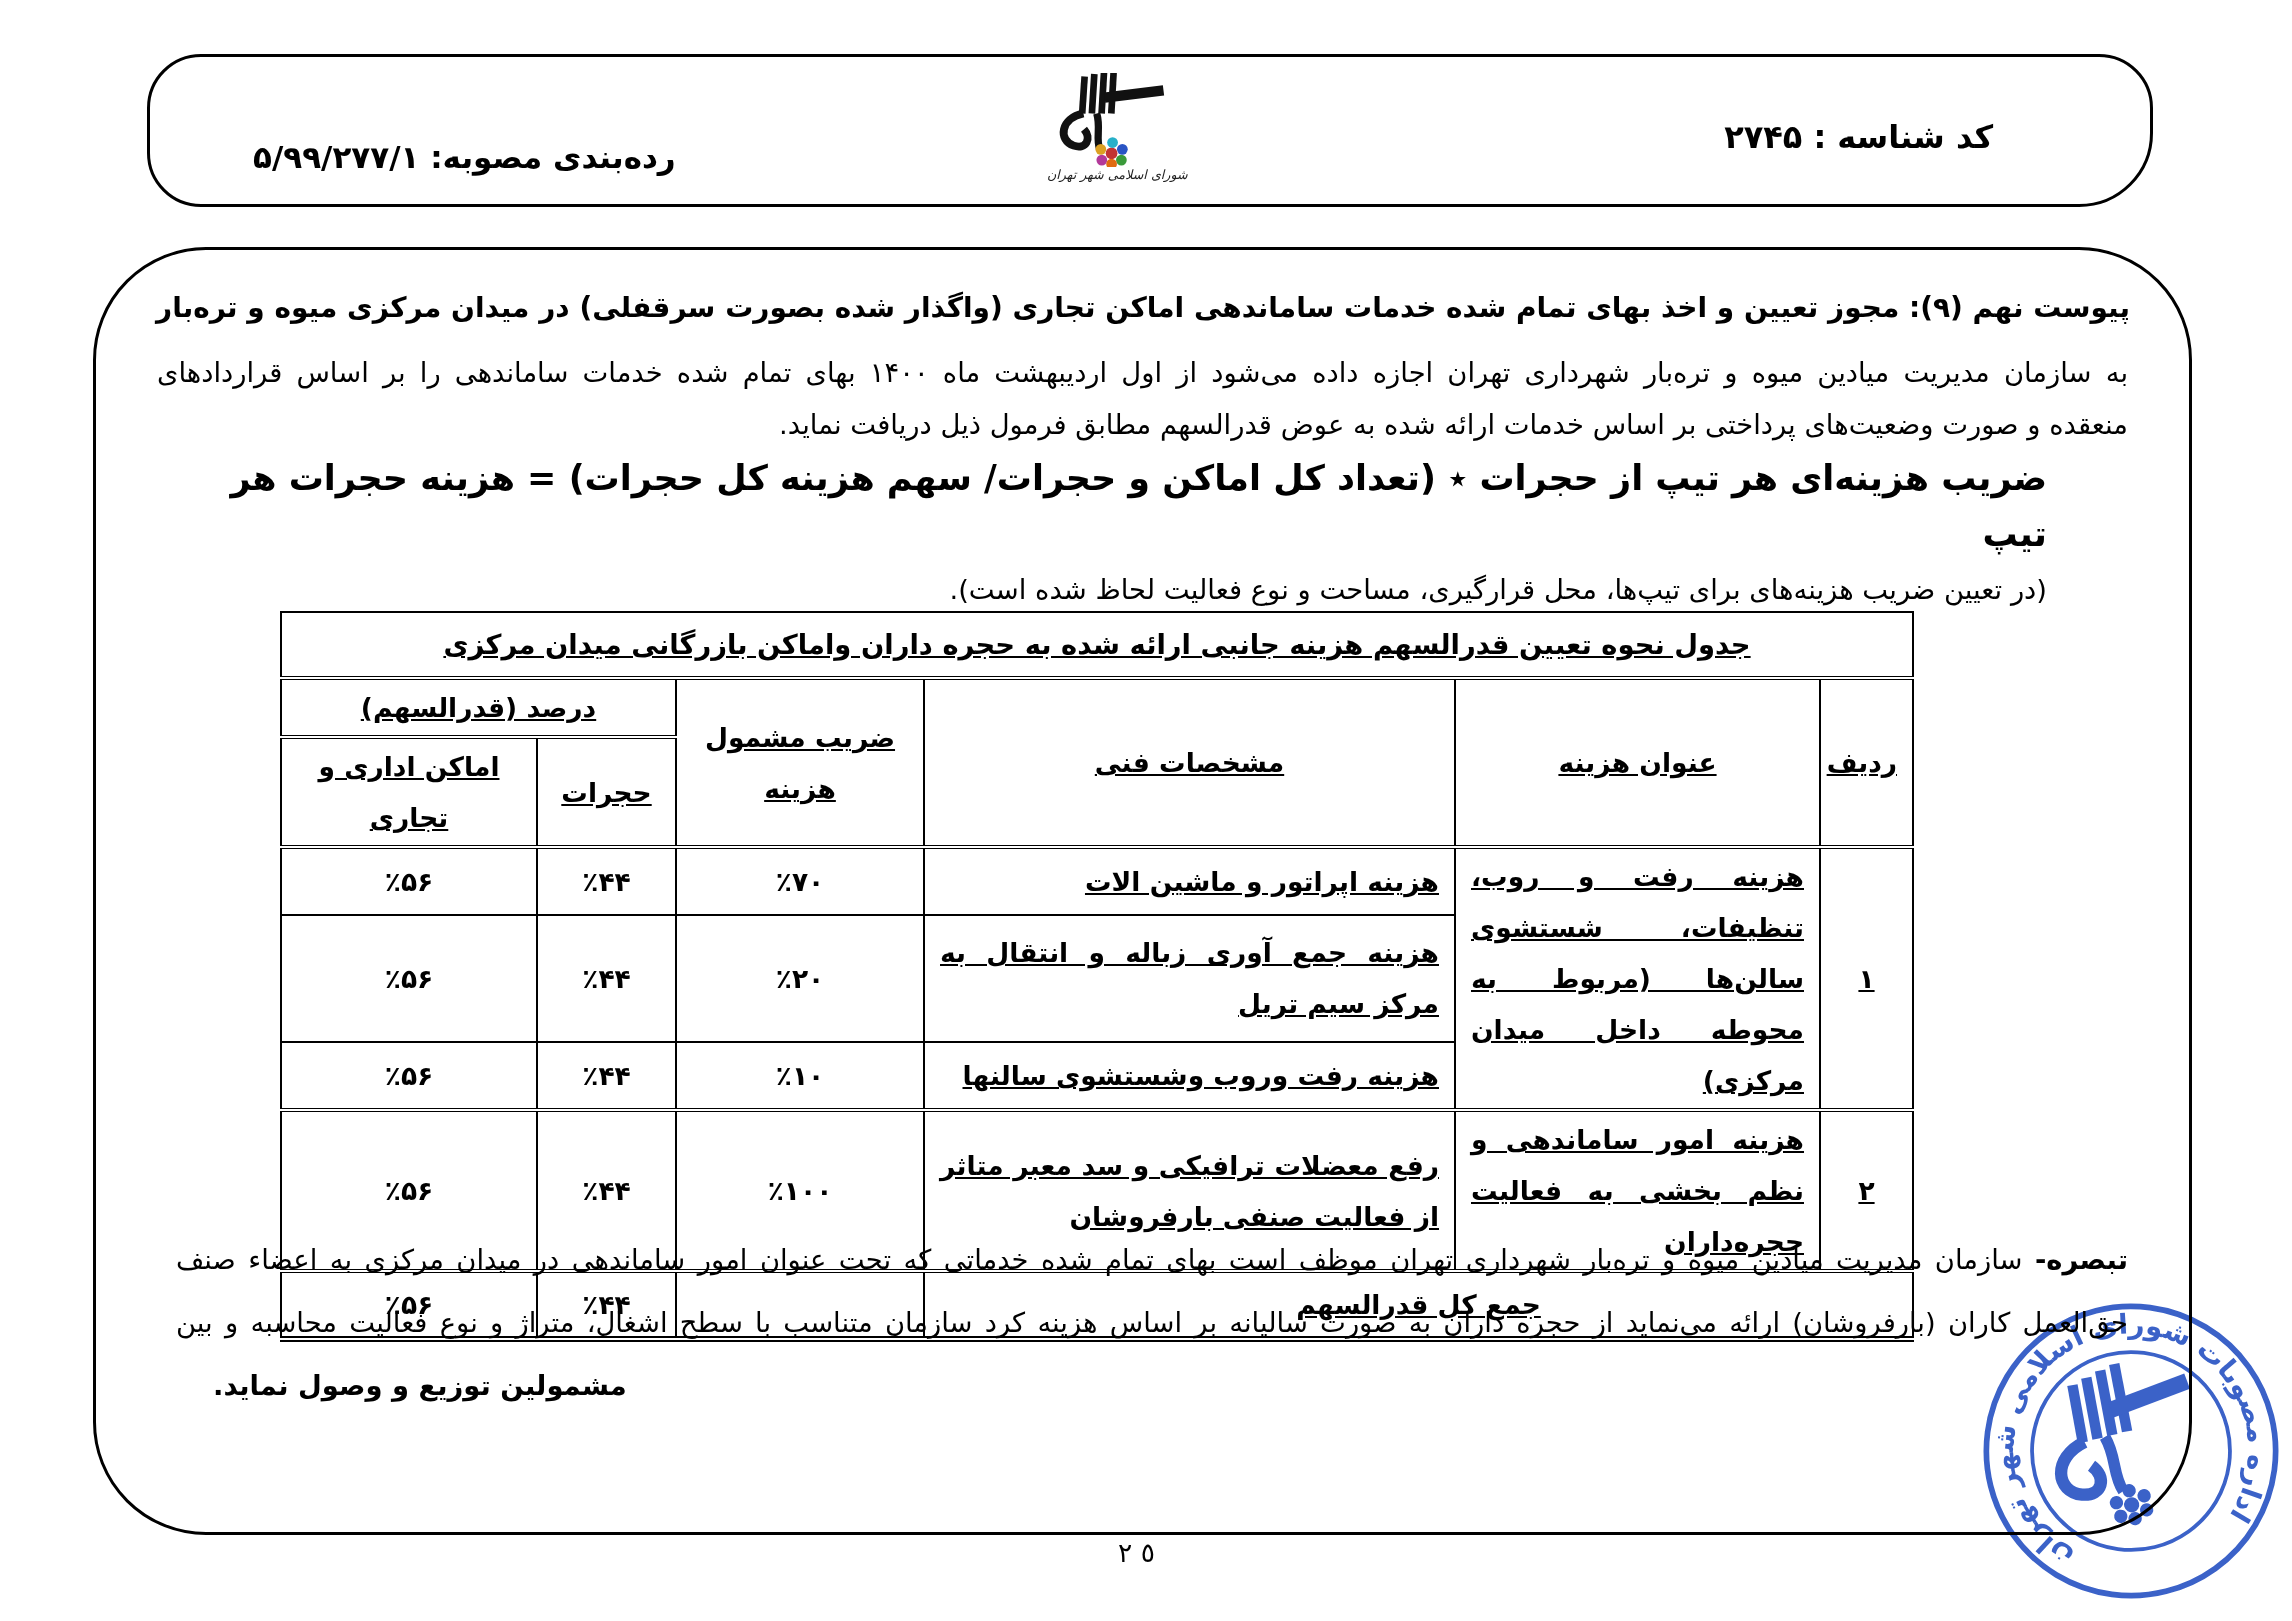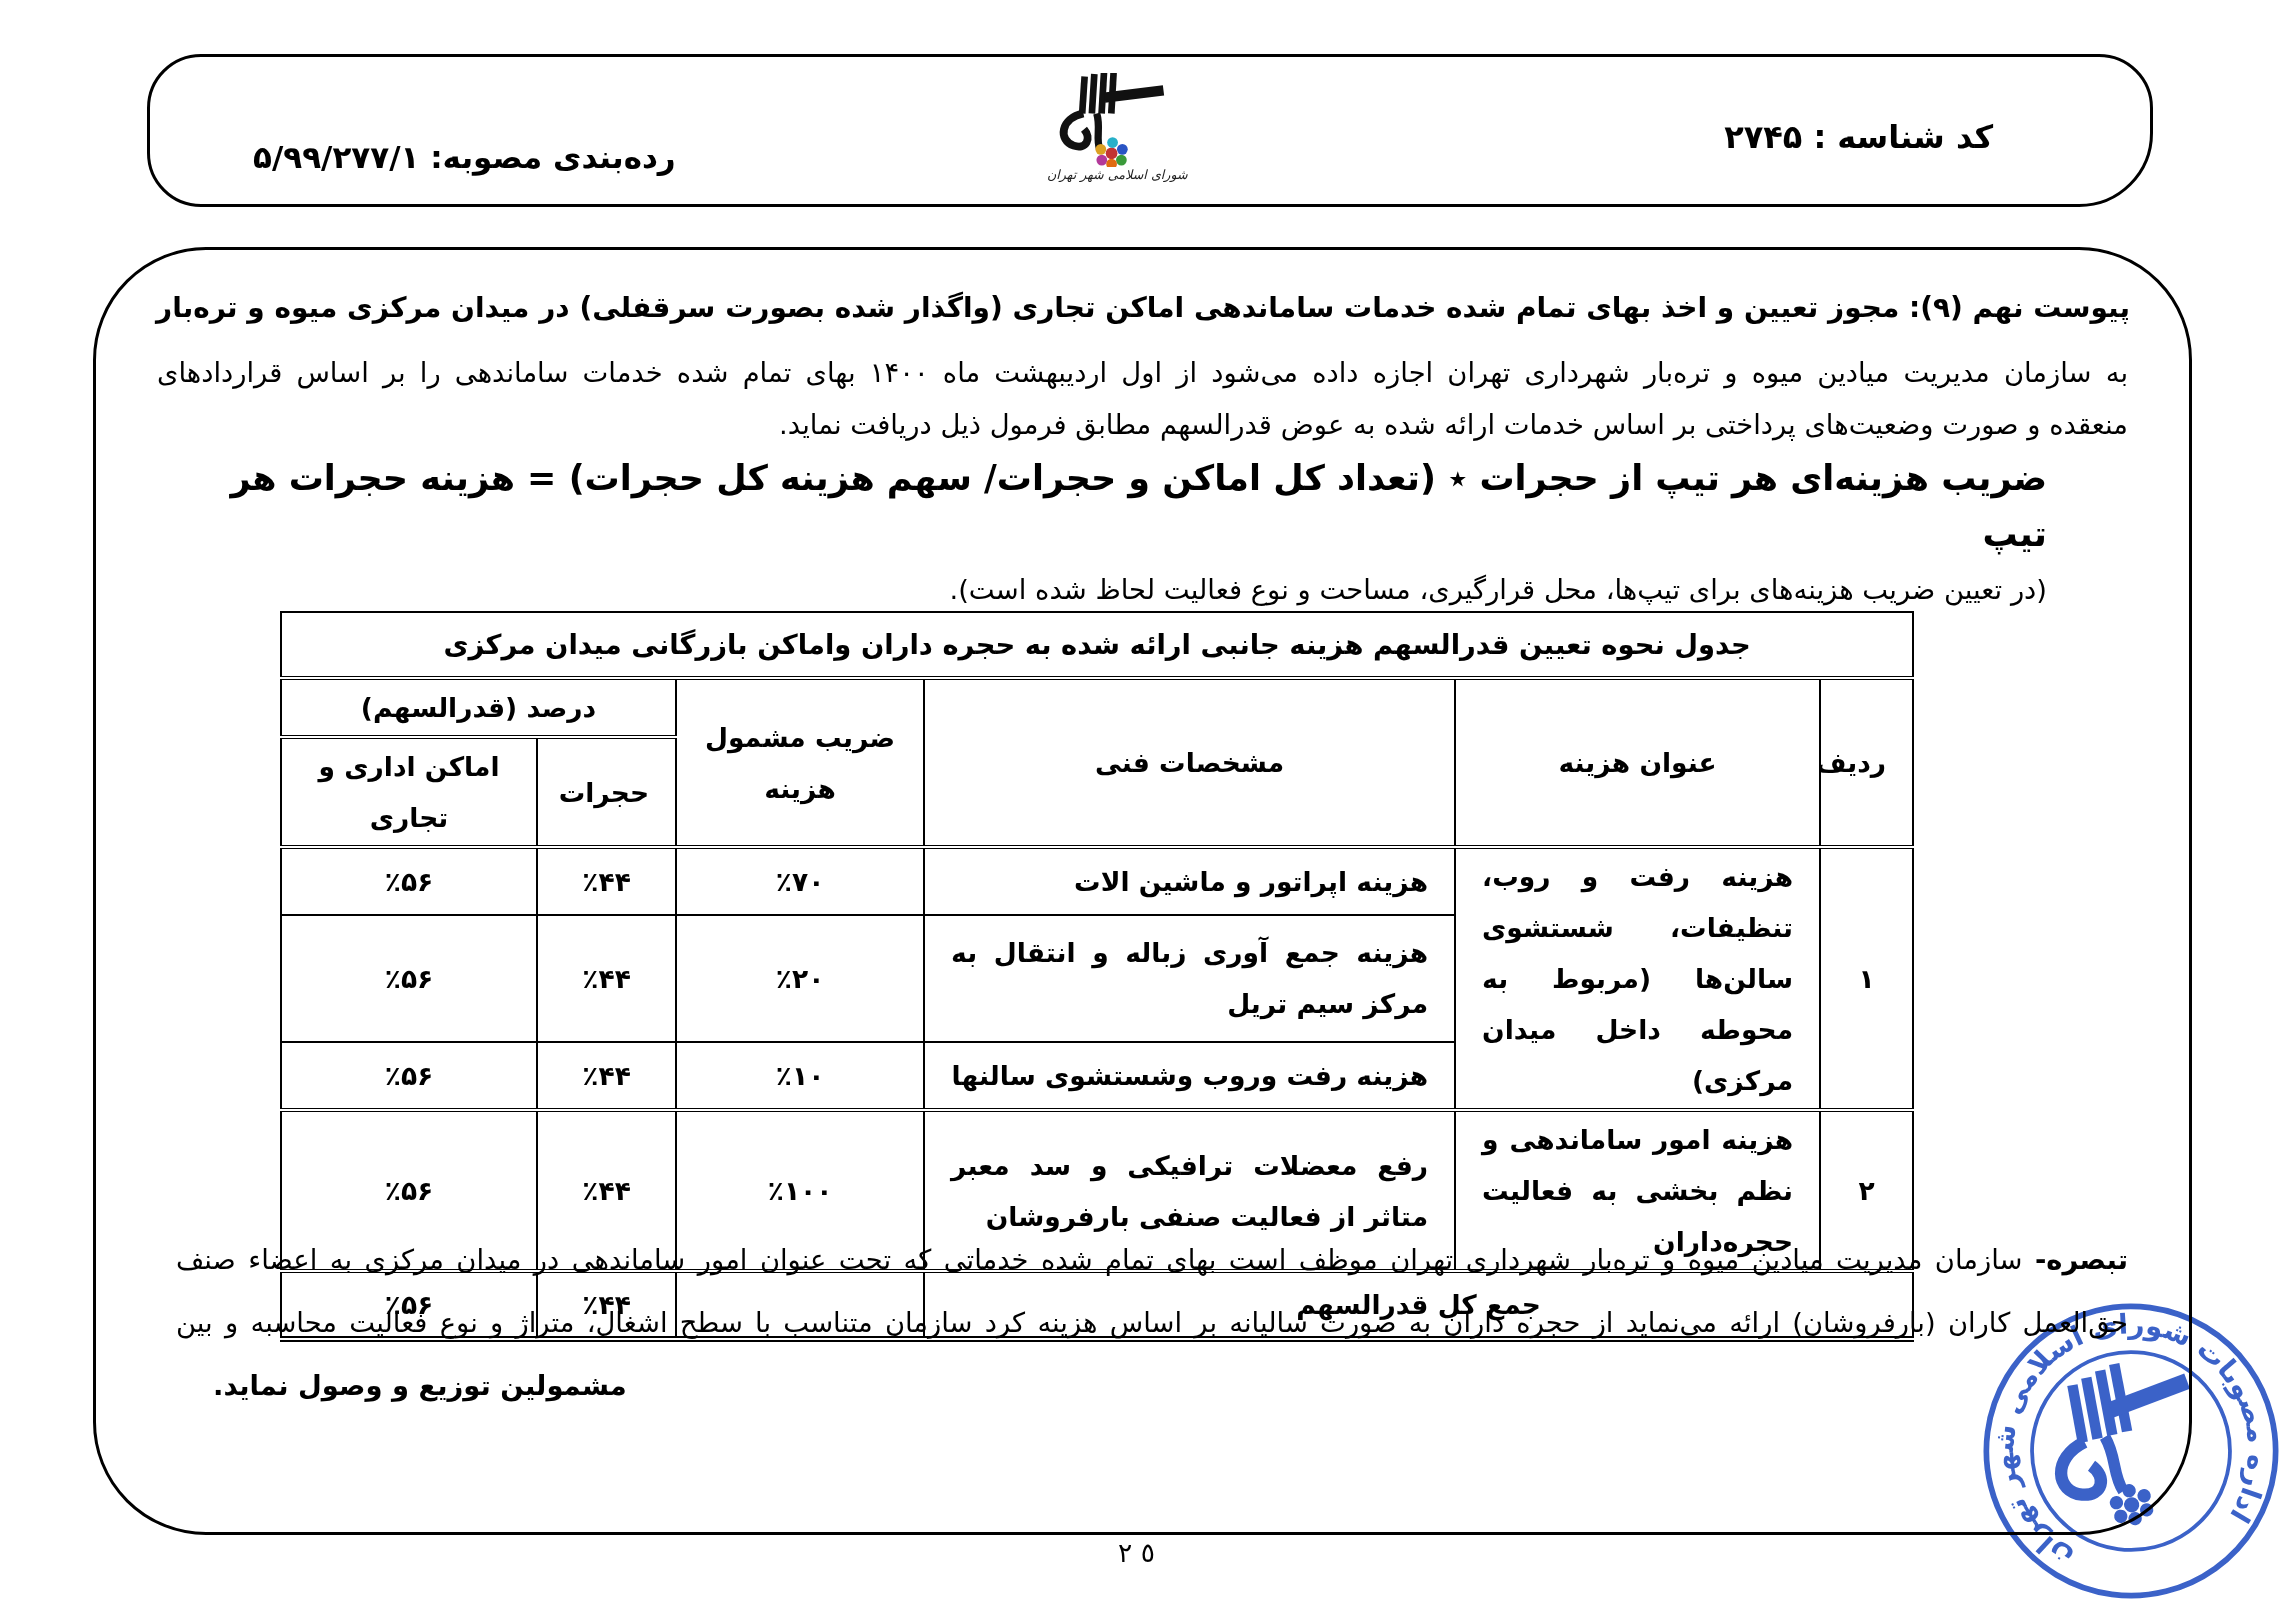--- a/index.html
+++ b/index.html
@@ -30,21 +30,21 @@
   .rline{text-align:right;}
   .formula-block{position:absolute; top:200px; right:142px; left:61px; font-size:27.4px; line-height:56px; text-align:right;}
   .formula-line{font-weight:bold; font-size:35px;}
   
   .tbl{
     position:absolute; top:361px; left:184px; width:1632px;
     border-collapse:collapse; table-layout:fixed; direction:rtl;
     font-size:26.5px; font-weight:bold; line-height:51px;
     border:2.9px solid #000; border-bottom:6.9px double #000;
   }
-  .tbl td{border:2px solid #000; padding:2px 26px; vertical-align:middle; overflow:hidden;}
+  .tbl td{border:2px solid #000; padding:2px 15px; vertical-align:middle; overflow:hidden;text-decoration:underline;}
   tr.t-title td{height:59px; text-align:center; font-size:27.4px; border-bottom:4.9px double #000;}
   tr.h1 td{height:45px; text-align:center;}
   tr.h2 td{height:57px; text-align:center; border-top:4.9px double #000;}
   tr.d1 td{border-top:4.9px double #000;}
   tr.d1{height:57px;} tr.d2{height:104px;} tr.d3{height:51px;}
   tr.g2 td{border-top:4.9px double #000;}
   tr.g2{height:104px;}
   tr.total td{border-top:4.9px double #000; height:59px;}
   .c-center{text-align:center;}
   .c-just{text-align:justify;margin-left:22px;}

